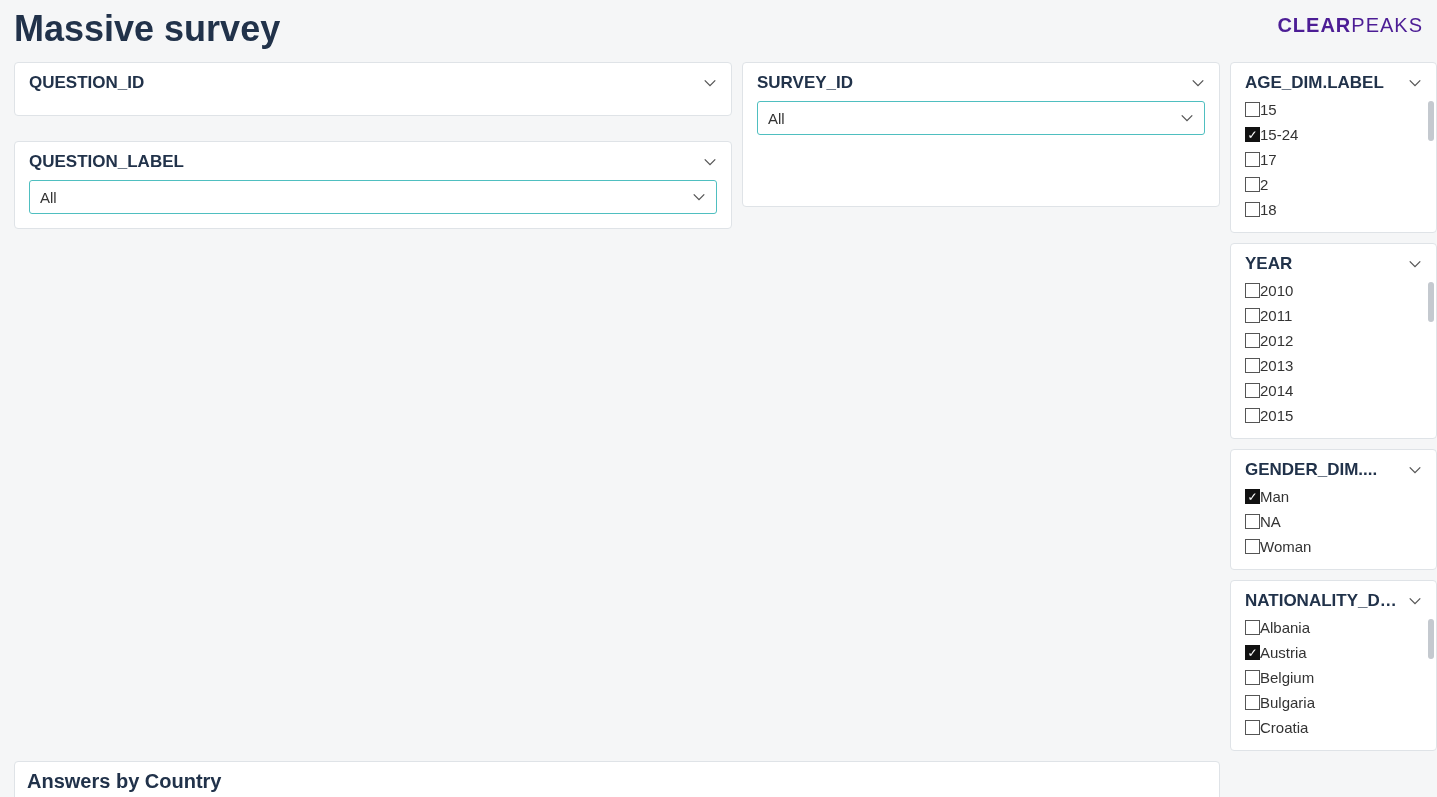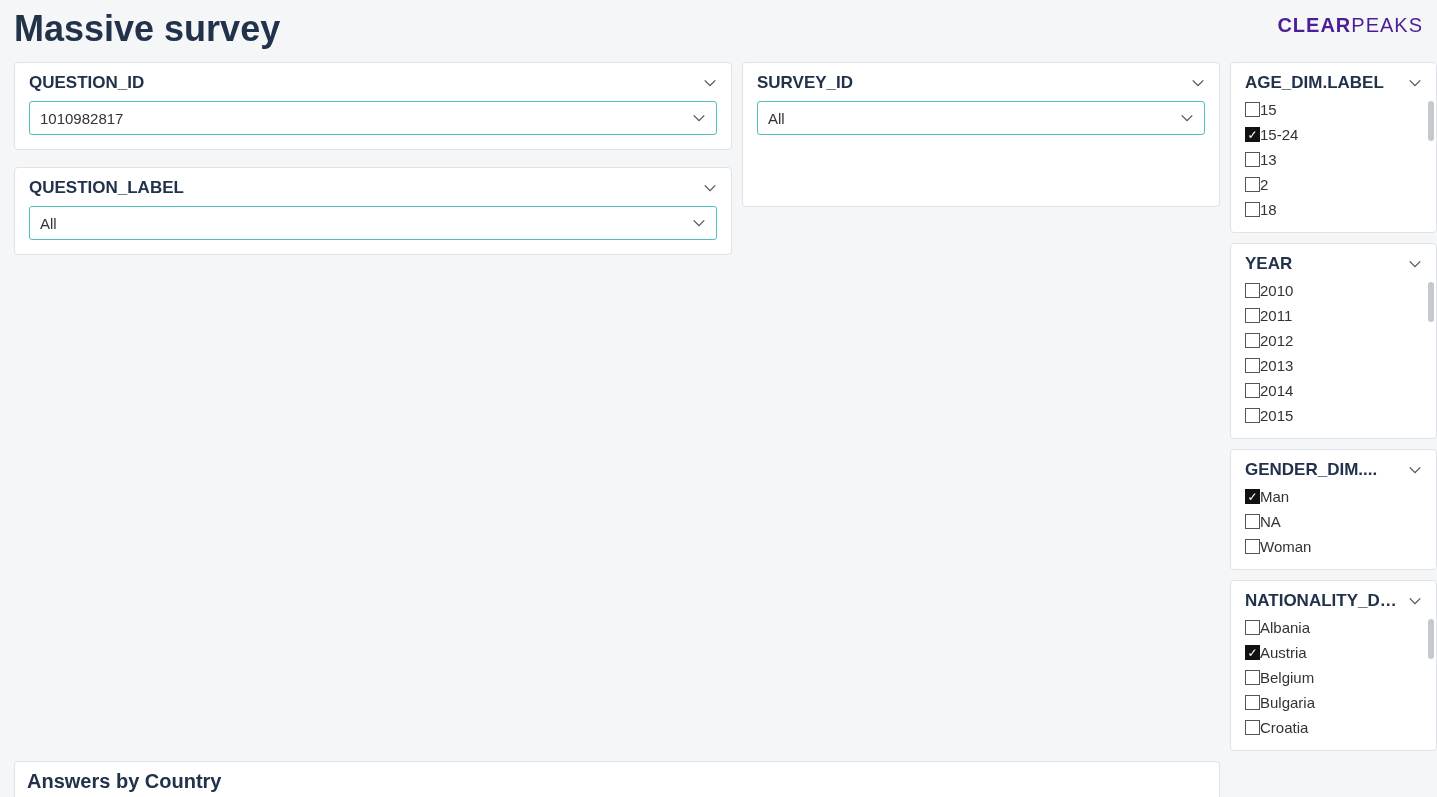--- a/index.html
+++ b/index.html
@@ -68,21 +68,21 @@
     border-radius: 3px;
     height: 34px;
     display: flex;
     justify-content: space-between;
     align-items: center;
     padding: 0 10px;
     font-size: 15px;
     color: #333;
     cursor: pointer;
   }
-  .left-col { display: flex; flex-direction: column; gap: 17px; }
+  .left-col { display: flex; flex-direction: column; gap: 25px; }
   .right-col { display: flex; flex-direction: column; gap: 10px; }
   .checklist {
     display: flex;
     flex-direction: column;
     gap: 8px;
     font-size: 15px;
     color: #333;
     position: relative;
     max-height: 158px;
     overflow: hidden;
@@ -151,28 +151,20 @@
   <div class="left-col">
     <div class="card">
       <div class="card-hdr">
         <div class="card-hdr-title">QUESTION_ID</div>
         <span class="chev">
           <svg viewBox="0 0 16 16">
               <path d="M2 5l6 6 6-6" fill="none" stroke="#555" stroke-width="1.5"></path>
             </svg>
         </span>
       </div>
-      <div class="select">
-        <span>1010982817</span>
-        <span class="chev">
-          <svg viewBox="0 0 16 16">
-              <path d="M2 5l6 6 6-6" fill="none" stroke="#555" stroke-width="1.5"></path>
-            </svg>
-        </span>
-      </div>
     </div>
 
     <div class="card">
       <div class="card-hdr">
         <div class="card-hdr-title">QUESTION_LABEL</div>
         <span class="chev">
           <svg viewBox="0 0 16 16">
               <path d="M2 5l6 6 6-6" fill="none" stroke="#555" stroke-width="1.5"></path>
             </svg>
         </span>
@@ -222,21 +214,21 @@
           <div class="check-row">
             <span class="box"></span>
             <span>15</span>
           </div>
           <div class="check-row">
             <span class="box checked">✓</span>
             <span>15-24</span>
           </div>
           <div class="check-row">
             <span class="box"></span>
-            <span>13</span>
+            <span>17</span>
           </div>
           <div class="check-row">
             <span class="box"></span>
             <span>2</span>
           </div>
           <div class="check-row">
             <span class="box"></span>
             <span>18</span>
           </div>
         </div>

